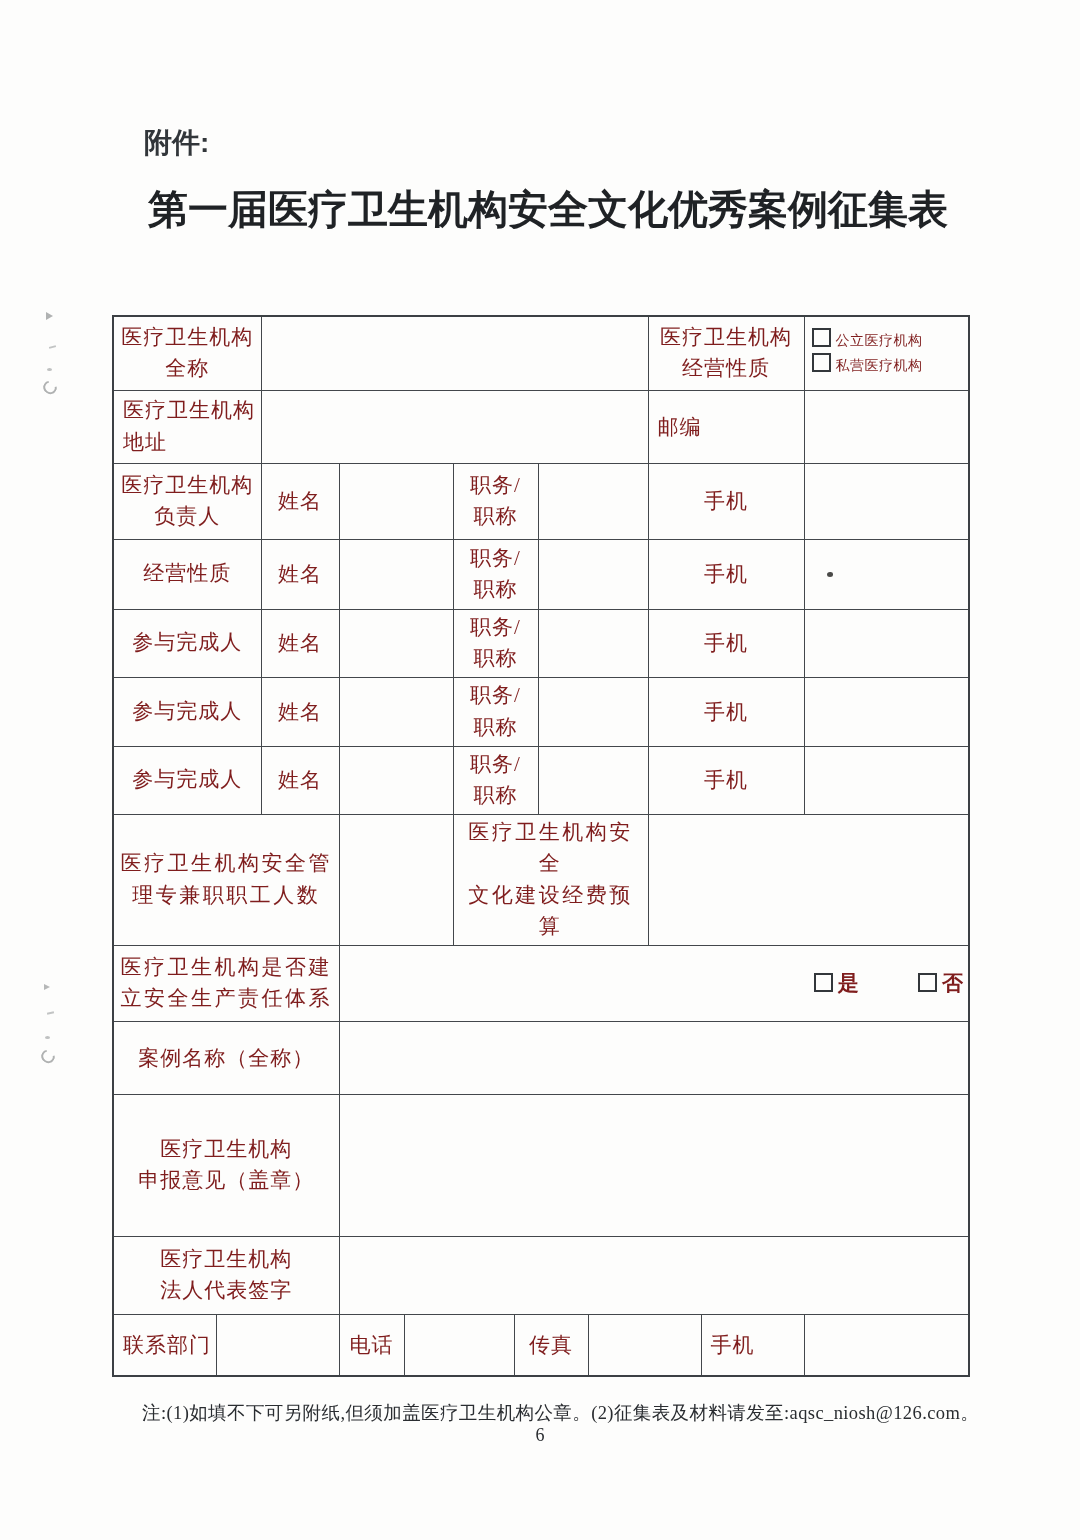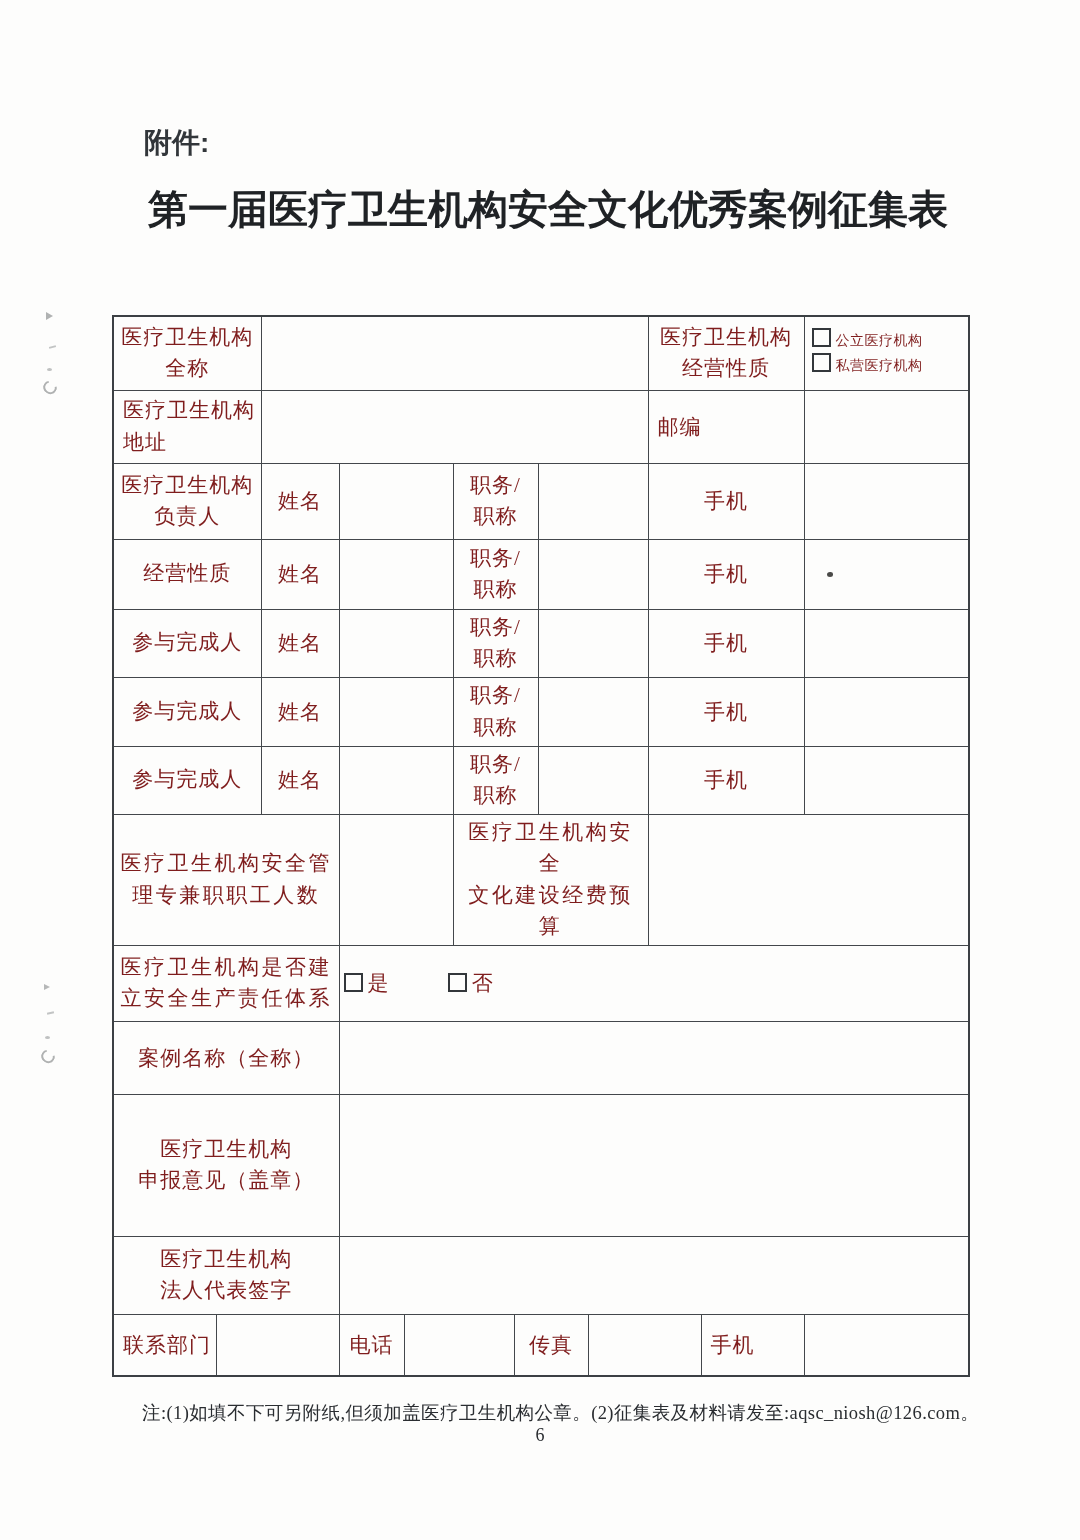--- a/index.html
+++ b/index.html
@@ -64,21 +64,21 @@
   td.rel { position: relative; }
   .opt-cell { text-align: left !important; padding-left: 7px !important; font-size: 14px; line-height: 1.7; letter-spacing: 0.5px !important; }
   .cb {
     display: inline-block;
     width: 15px; height: 15px;
     border: 2px solid #33373b;
     margin-right: 5px;
     vertical-align: -2px;
     background: #fdfdfc;
   }
-  .yesno { text-align: left; }
+  .yesno { text-align: right; font-weight: bold; }
   .yesno .second { margin-left: 52px; }
   .speck {
     position: absolute;
     left: 22px; top: 32px;
     width: 6px; height: 5px;
     background: #4a4a48;
     border-radius: 50% 40% 50% 50%;
   }
   .footnote {
     position: absolute;

